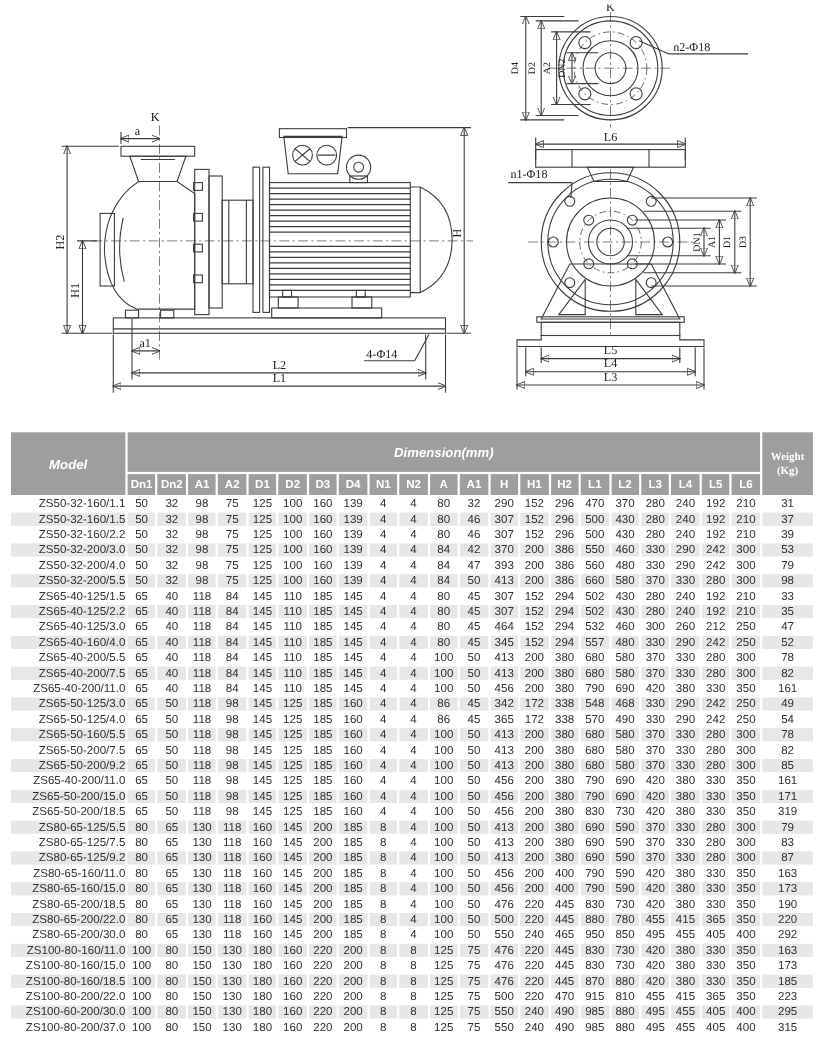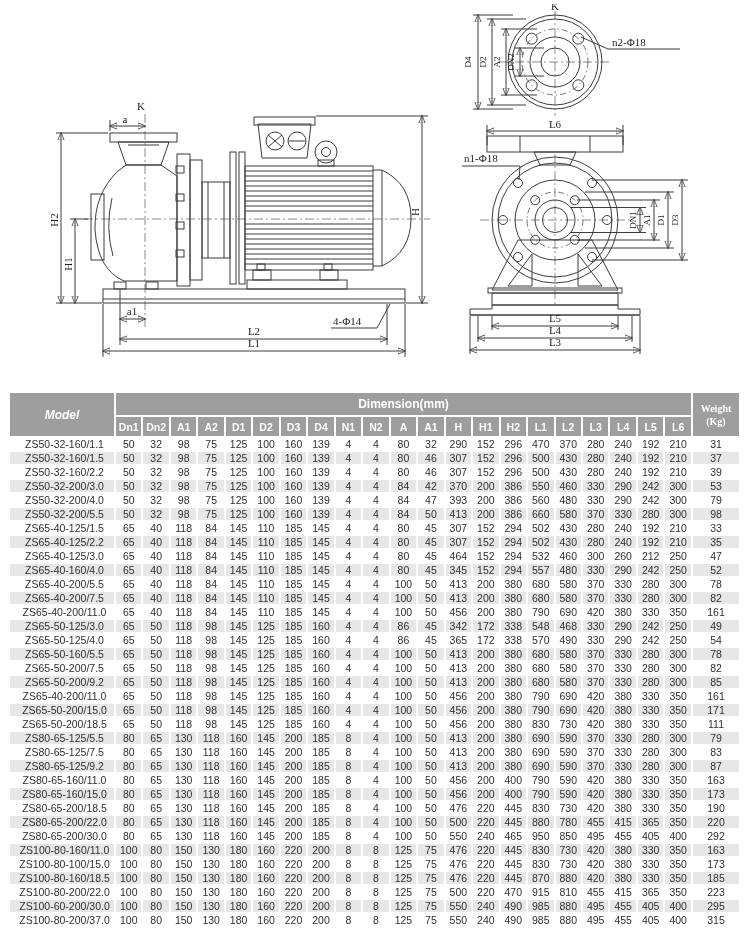--- a/index.html
+++ b/index.html
@@ -19,26 +19,26 @@
   .drw .dim{stroke-width:.7;}
   .drw text{fill:#222;stroke:none;font-family:"Liberation Serif",serif;
     font-size:11px;}
   .drw text.sm{font-size:9px;}
   
   table.spec{border-collapse:separate;border-spacing:2px;table-layout:fixed;
     width:733px;margin:1px 8px 0 8px;}
   table.spec th{background:var(--header-bg);color:var(--header-text);
     font-weight:bold;text-align:center;vertical-align:middle;}
   th.model-h{font-size:12px;font-style:italic;}
-  th.dim-h{font-size:12px;height:22px;}
+  th.dim-h{font-size:12px;height:36px;font-style:italic;}
   th.weight-h{font-size:10px;line-height:1.3;font-family:Liberation Serif, serif;}
   th.sub{font-size:10.5px;height:19px;}
   table.spec td{font-size:10.5px;color:var(--row-text);text-align:center;
     height:12px;padding:0;white-space:nowrap;overflow:hidden;}
-  table.spec td.model{text-align:center;padding-left:5px;}
+  table.spec td.model{text-align:right;padding-left:5px;}
   table.spec tbody tr:nth-child(even) td{background:var(--stripe);}
 </style>
 </head>
 <body>
 
 <div class="drawing-area">
 
   <svg class="drw" viewBox="0 0 420 270" style="left:28px;top:98px;width:420px;height:270px">
     <defs>
       <marker id="arw" viewBox="0 0 10 10" refX="9" refY="5" markerWidth="8" markerHeight="8" orient="auto-start-reverse">
@@ -864,21 +864,21 @@
         <td>50</td>
         <td>456</td>
         <td>200</td>
         <td>380</td>
         <td>830</td>
         <td>730</td>
         <td>420</td>
         <td>380</td>
         <td>330</td>
         <td>350</td>
-        <td>111</td>
+        <td>319</td>
       </tr>
       <tr>
         <td class="model">ZS80-65-125/5.5</td>
         <td>80</td>
         <td>65</td>
         <td>130</td>
         <td>118</td>
         <td>160</td>
         <td>145</td>
         <td>200</td>
@@ -1092,21 +1092,21 @@
         <td>445</td>
         <td>830</td>
         <td>730</td>
         <td>420</td>
         <td>380</td>
         <td>330</td>
         <td>350</td>
         <td>163</td>
       </tr>
       <tr>
-        <td class="model">ZS100-80-100/15.0</td>
+        <td class="model">ZS100-80-160/15.0</td>
         <td>100</td>
         <td>80</td>
         <td>150</td>
         <td>130</td>
         <td>180</td>
         <td>160</td>
         <td>220</td>
         <td>200</td>
         <td>8</td>
         <td>8</td>

